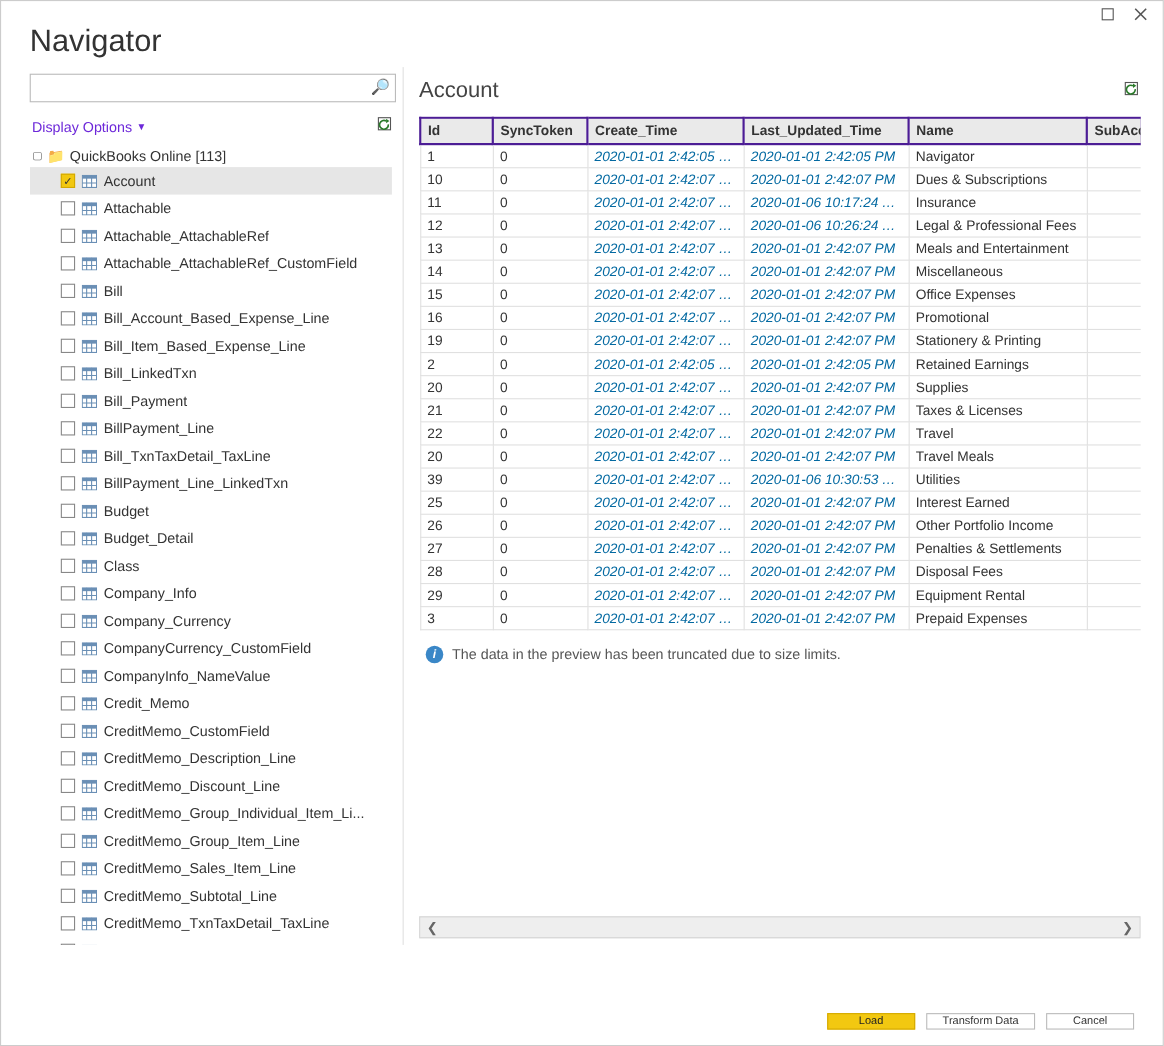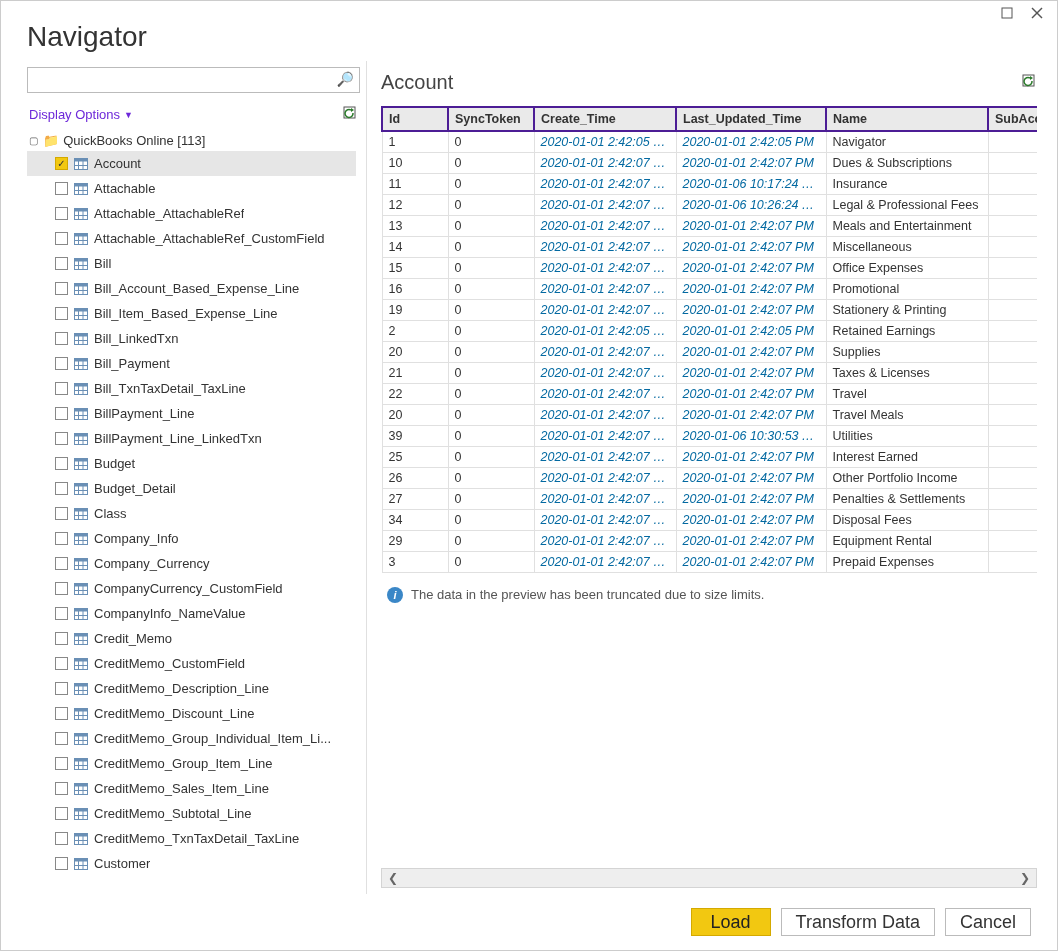--- a/index.html
+++ b/index.html
@@ -272,29 +272,30 @@
   }
   .footer {
     display: flex;
     justify-content: flex-end;
     gap: 10px;
     padding: 14px 26px 14px 14px;
     border-top: 0;
   }
   .btn {
     min-width: 80px;
-    height: 28px;
+    height: 15px;
     border: 1px solid #bbb;
     background: #fff;
     display: flex;
     align-items: center;
     justify-content: center;
     padding: 0 14px;
     cursor: pointer;
-    font-size: 18px;
+    font-size: 10px;
+    margin-top: 48px;
   }
   .btn.primary {
     background: #f2c811;
     border-color: #d4a900;
     color: #222;
   }
 </style>
 </head>
 <body>
 
@@ -466,34 +467,34 @@
               <span class="tree-checkbox"></span>
               <span class="table-icon">
                 <svg width="14" height="12">
                   <rect x="0.5" y="0.5" width="13" height="11" fill="#fff" stroke="#6a8fb5" stroke-width="1"></rect>
                   <rect x="0.5" y="0.5" width="13" height="3" fill="#6a8fb5"></rect>
                   <line x1="4.5" y1="0.5" x2="4.5" y2="11.5" stroke="#6a8fb5" stroke-width="1"></line>
                   <line x1="9" y1="0.5" x2="9" y2="11.5" stroke="#6a8fb5" stroke-width="1"></line>
                   <line x1="0.5" y1="7.5" x2="13.5" y2="7.5" stroke="#6a8fb5" stroke-width="1"></line>
                 </svg>
               </span>
+              <span class="tree-label">BillPayment_Line</span>
+            </div>
+            <div class="tree-item">
+              <span class="tree-checkbox"></span>
+              <span class="table-icon">
+                <svg width="14" height="12">
+                  <rect x="0.5" y="0.5" width="13" height="11" fill="#fff" stroke="#6a8fb5" stroke-width="1"></rect>
+                  <rect x="0.5" y="0.5" width="13" height="3" fill="#6a8fb5"></rect>
+                  <line x1="4.5" y1="0.5" x2="4.5" y2="11.5" stroke="#6a8fb5" stroke-width="1"></line>
+                  <line x1="9" y1="0.5" x2="9" y2="11.5" stroke="#6a8fb5" stroke-width="1"></line>
+                  <line x1="0.5" y1="7.5" x2="13.5" y2="7.5" stroke="#6a8fb5" stroke-width="1"></line>
+                </svg>
+              </span>
               <span class="tree-label">Bill_TxnTaxDetail_TaxLine</span>
-            </div>
-            <div class="tree-item">
-              <span class="tree-checkbox"></span>
-              <span class="table-icon">
-                <svg width="14" height="12">
-                  <rect x="0.5" y="0.5" width="13" height="11" fill="#fff" stroke="#6a8fb5" stroke-width="1"></rect>
-                  <rect x="0.5" y="0.5" width="13" height="3" fill="#6a8fb5"></rect>
-                  <line x1="4.5" y1="0.5" x2="4.5" y2="11.5" stroke="#6a8fb5" stroke-width="1"></line>
-                  <line x1="9" y1="0.5" x2="9" y2="11.5" stroke="#6a8fb5" stroke-width="1"></line>
-                  <line x1="0.5" y1="7.5" x2="13.5" y2="7.5" stroke="#6a8fb5" stroke-width="1"></line>
-                </svg>
-              </span>
-              <span class="tree-label">BillPayment_Line</span>
             </div>
             <div class="tree-item">
               <span class="tree-checkbox"></span>
               <span class="table-icon">
                 <svg width="14" height="12">
                   <rect x="0.5" y="0.5" width="13" height="11" fill="#fff" stroke="#6a8fb5" stroke-width="1"></rect>
                   <rect x="0.5" y="0.5" width="13" height="3" fill="#6a8fb5"></rect>
                   <line x1="4.5" y1="0.5" x2="4.5" y2="11.5" stroke="#6a8fb5" stroke-width="1"></line>
                   <line x1="9" y1="0.5" x2="9" y2="11.5" stroke="#6a8fb5" stroke-width="1"></line>
                   <line x1="0.5" y1="7.5" x2="13.5" y2="7.5" stroke="#6a8fb5" stroke-width="1"></line>
@@ -896,21 +897,21 @@
               </tr>
               <tr>
                 <td>27</td>
                 <td>0</td>
                 <td class="datetime">2020-01-01 2:42:07 PM</td>
                 <td class="datetime">2020-01-01 2:42:07 PM</td>
                 <td>Penalties &amp; Settlements</td>
                 <td></td>
               </tr>
               <tr>
-                <td>34</td>
+                <td>28</td>
                 <td>0</td>
                 <td class="datetime">2020-01-01 2:42:07 PM</td>
                 <td class="datetime">2020-01-01 2:42:07 PM</td>
                 <td>Disposal Fees</td>
                 <td></td>
               </tr>
               <tr>
                 <td>29</td>
                 <td>0</td>
                 <td class="datetime">2020-01-01 2:42:07 PM</td>

